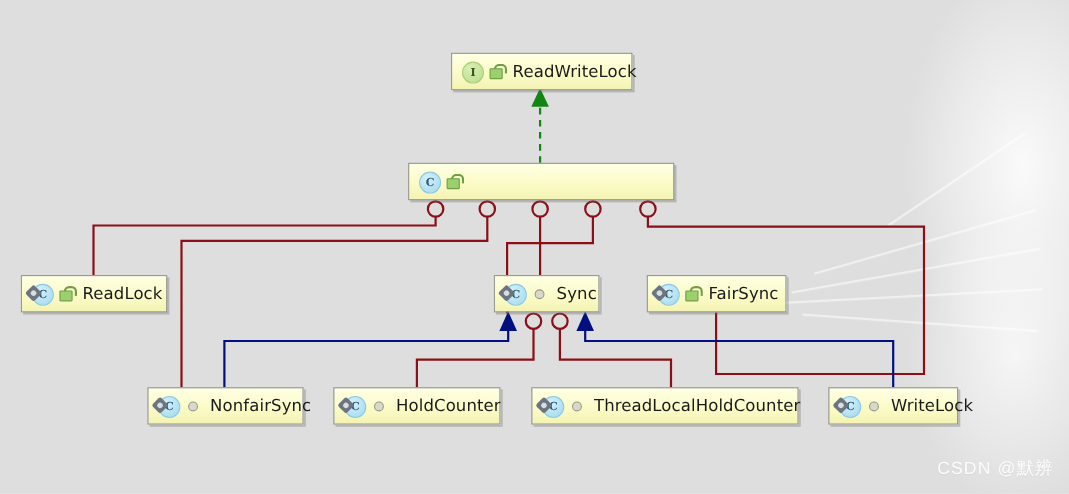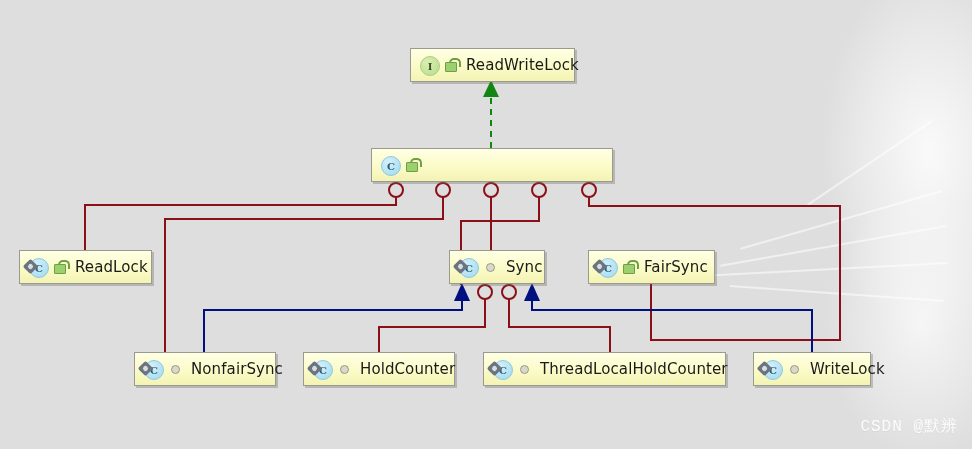--- a/index.html
+++ b/index.html
@@ -161,21 +161,21 @@
   }
 
   .watermark {
     position: absolute;
     right: 14px;
     bottom: 12px;
     font-size: 16px;
     color: rgba(255,255,255,0.92);
     letter-spacing: 1px;
     text-shadow: 0 1px 1px rgba(0,0,0,0.05);
-    font-family: Liberation Mono, monospace;
+    font-family: Liberation Sans, sans-serif;
   }
 </style>
 </head>
 <body>
 
 <div id="canvas">
 
   <div class="fur fur-glow"></div>
   <div class="fur fur-glow2"></div>
   <div class="whisker" style="right:30px; top:190px; width:210px; transform:rotate(-16deg);"></div>

